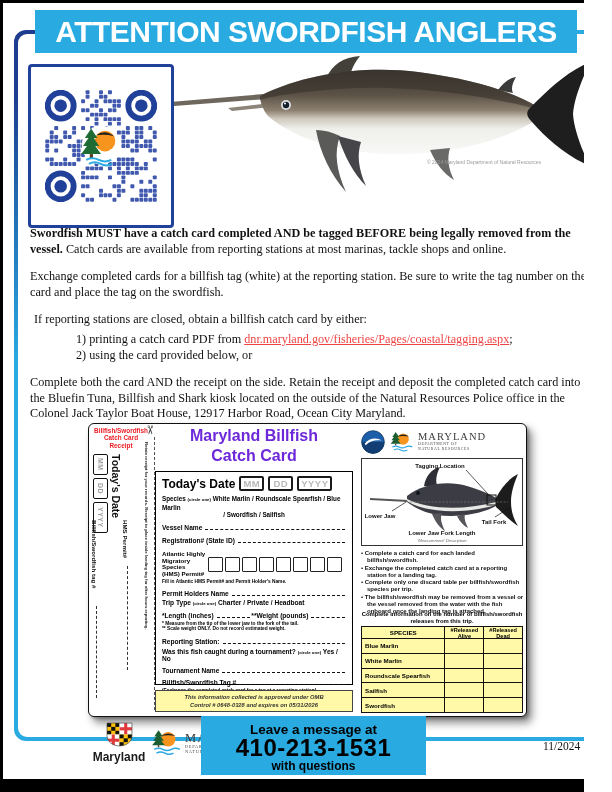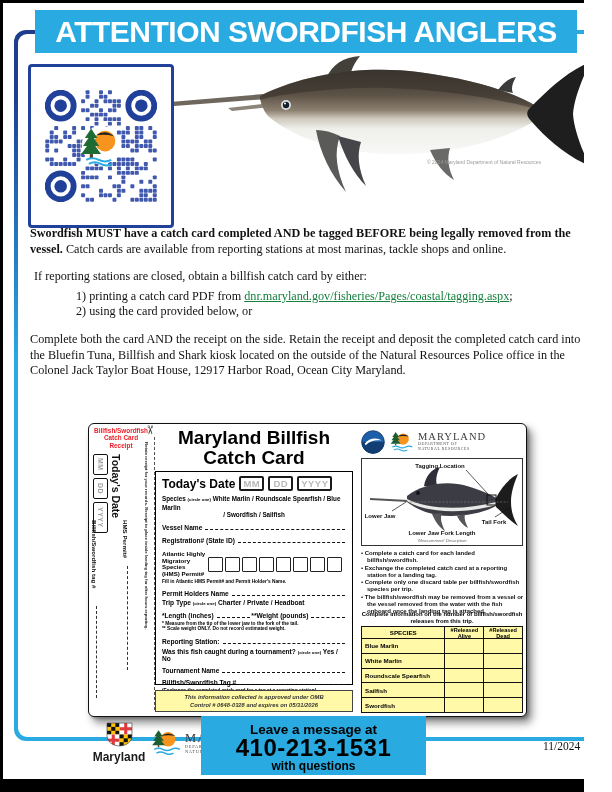--- a/index.html
+++ b/index.html
@@ -29,21 +29,21 @@
   
   .hero{position:absolute;left:168px;top:56px;width:430px;height:150px;z-index:2;}
   .copyright{position:absolute;left:398px;top:159px;width:172px;font-size:5px;color:#9a9a9a;text-align:center;z-index:3;}
 
   
   .intro{position:absolute;left:30px;top:226px;width:557px;font-family:"Liberation Serif",serif;
          font-size:12.2px;line-height:15.6px;color:#111;}
   .intro p{margin:0 0 12px 0;}
   .intro .lead{margin:4px;}
   .intro-item{padding-left:46px;}
-  .intro a{color:#15803d;}
+  .intro a{color:#ef4444;}
   .intro .p4{margin-top:12px;}
 
   
   .card{position:absolute;left:88px;top:423px;width:437px;height:292px;background:#fff;
         border:1.6px solid #111;border-radius:6px;z-index:4;
         box-shadow:5px 6px 8px rgba(0,0,0,0.45),2px 2px 3px rgba(0,0,0,0.25);}
   .card *{box-sizing:border-box;}
   .v{writing-mode:vertical-rl;}
 
   .receipt-title{position:absolute;left:2px;top:3px;width:60px;color:#ed1c24;font-weight:700;
@@ -56,21 +56,21 @@
   .r-box{width:15px;border:1.8px solid #111;border-radius:2px;display:flex;align-items:center;justify-content:center;}
   .r-box span{color:#9c9c9c;font-weight:700;font-size:7px;letter-spacing:0.5px;}
   .r-box.h20{height:21px;} .r-box.h30{height:31px;}
   .r-date{position:absolute;left:21px;top:30px;font-weight:700;font-size:10.5px;color:#111;}
   .r-tag{position:absolute;left:2px;top:96px;font-weight:700;font-size:6.2px;color:#111;}
   .r-hms{position:absolute;left:33px;top:96px;font-weight:700;font-size:6.2px;color:#111;}
   .vdash{position:absolute;width:0;border-left:1px dashed #333;}
   .vdash.tag{left:7px;top:182px;height:92px;}
   .vdash.hms{left:38px;top:142px;height:104px;}
 
-  .card-title{position:absolute;left:66px;width:198px;text-align:center;font-weight:700;font-size:19px;color:#000000;}
+  .card-title{position:absolute;left:66px;width:198px;text-align:center;font-weight:700;font-size:16px;color:#6d28d9;}
   .ct1{top:3px;} .ct2{top:23px;}
 
   .form-box{position:absolute;left:66px;top:47px;width:198px;height:214px;border:1.5px solid #000;
             padding:4px 6px 3px 6px;font-size:6.6px;font-weight:700;color:#000;}
   .frow{display:flex;align-items:flex-end;}
   .fill{flex:1;border-bottom:1px dashed #111;margin:0 1px 1px 3px;min-height:6px;}
   .tiny{font-size:4.8px;font-weight:700;line-height:5.6px;}
   .circle-one{font-size:4.4px;font-weight:700;}
 
   .date-row{display:flex;align-items:center;gap:4px;margin-bottom:4px;}
@@ -361,20 +361,21 @@
     <path d="M262,94 C268,108 276,118 286,124 C280,112 279,102 282,92 Z" fill="#6a6a68"></path>
     <path d="M362,52 C380,34 398,16 422,6 C412,28 406,44 405,58 C406,72 412,90 422,110 C398,100 378,82 364,66 C358,60 358,56 362,52 Z" fill="#1e1e1e"></path>
     <circle cx="118" cy="49" r="5" fill="#dfe3e6"></circle>
     <circle cx="118" cy="49" r="3.2" fill="#16202c"></circle>
     <circle cx="117" cy="47.6" r="1" fill="#fff"></circle>
   </svg>
   <div class="copyright">© 2024 Maryland Department of Natural Resources</div>
 
   <div class="intro">
     <p><b>Swordfish MUST have a catch card completed AND be tagged BEFORE being legally removed from the vessel.</b><span> Catch cards are available from reporting stations at most marinas, tackle shops and online.</span></p>
+    <p>Exchange completed cards for a billfish tag (white) at the reporting station. Be sure to write the tag number on the card and place the tag on the swordfish.</p>
     <p class="lead">If reporting stations are closed, obtain a billfish catch card by either:</p>
     <div class="intro-item"><span>1) printing a catch card PDF from </span><a href="#">dnr.maryland.gov/fisheries/Pages/coastal/tagging.aspx</a><span>;</span></div>
     <div class="intro-item">2) using the card provided below, or</div>
     <p class="p4">Complete both the card AND the receipt on the side. Retain the receipt and deposit the completed catch card into the Bluefin Tuna, Billfish and Shark kiosk located on the outside of the Natural Resources Police office in the Colonel Jack Taylor Boat House, 12917 Harbor Road, Ocean City Maryland.</p>
   </div>
 
   <div class="card">
 
     <div class="receipt-title">
       <div>Billfish/Swordfish</div>

